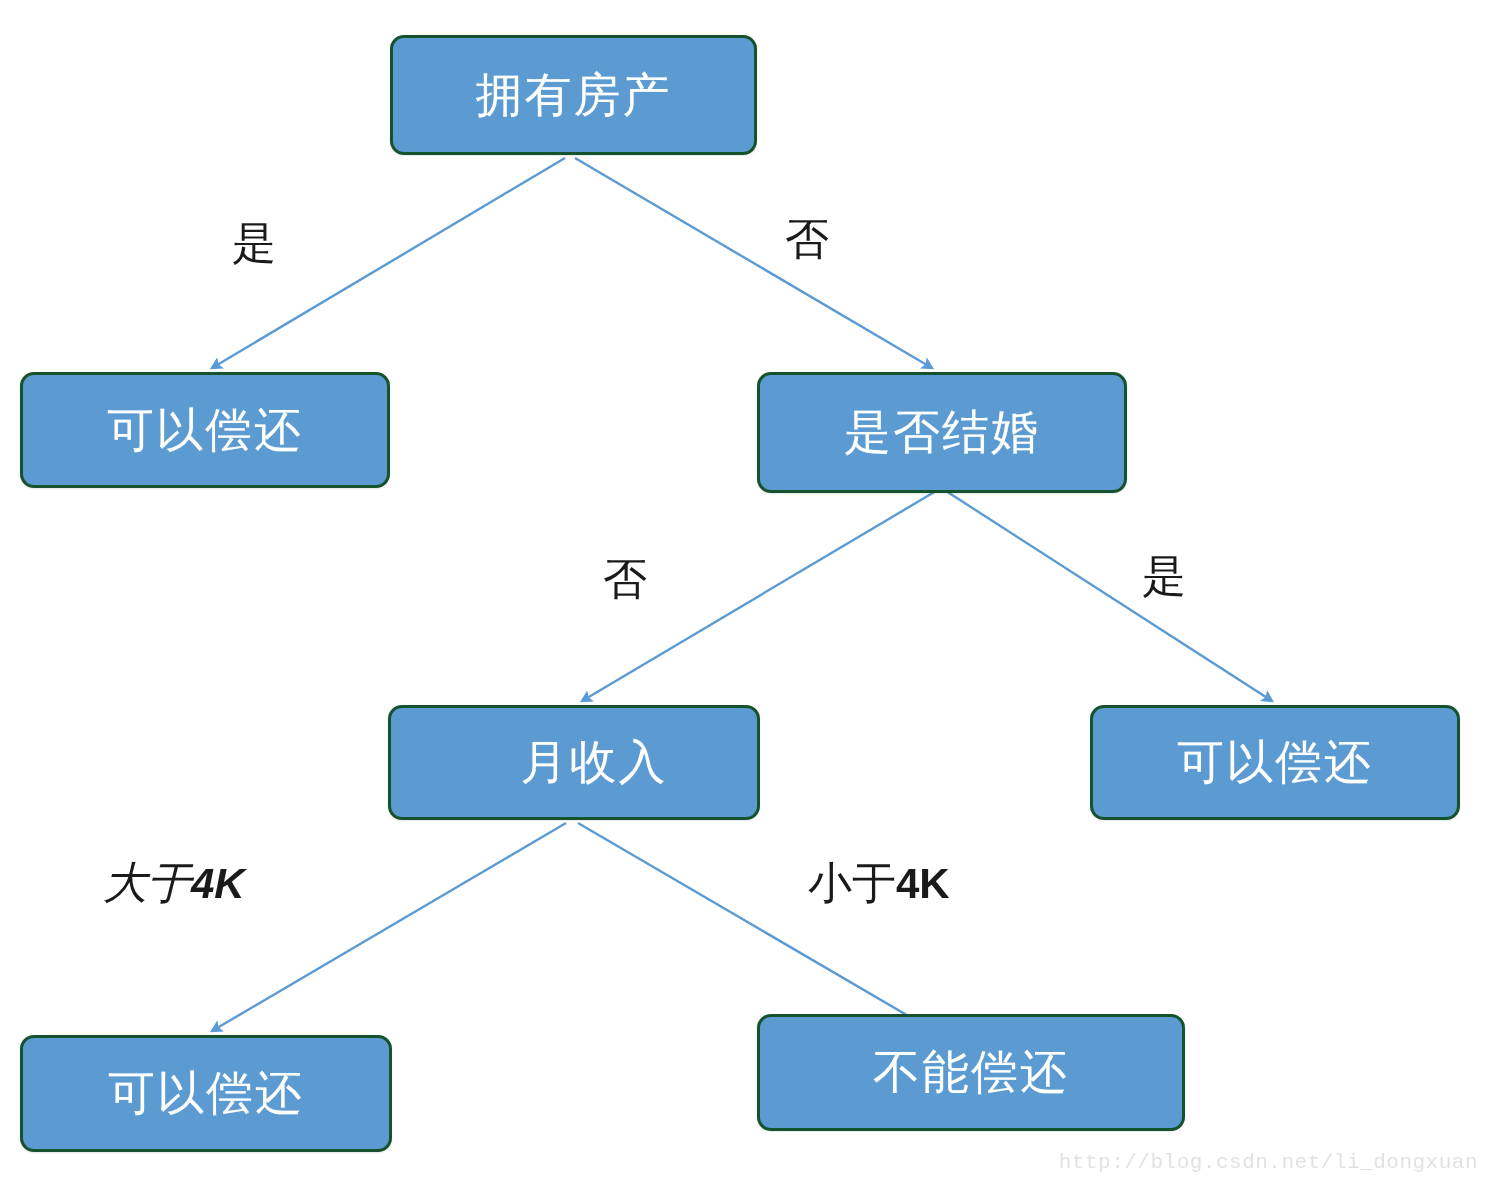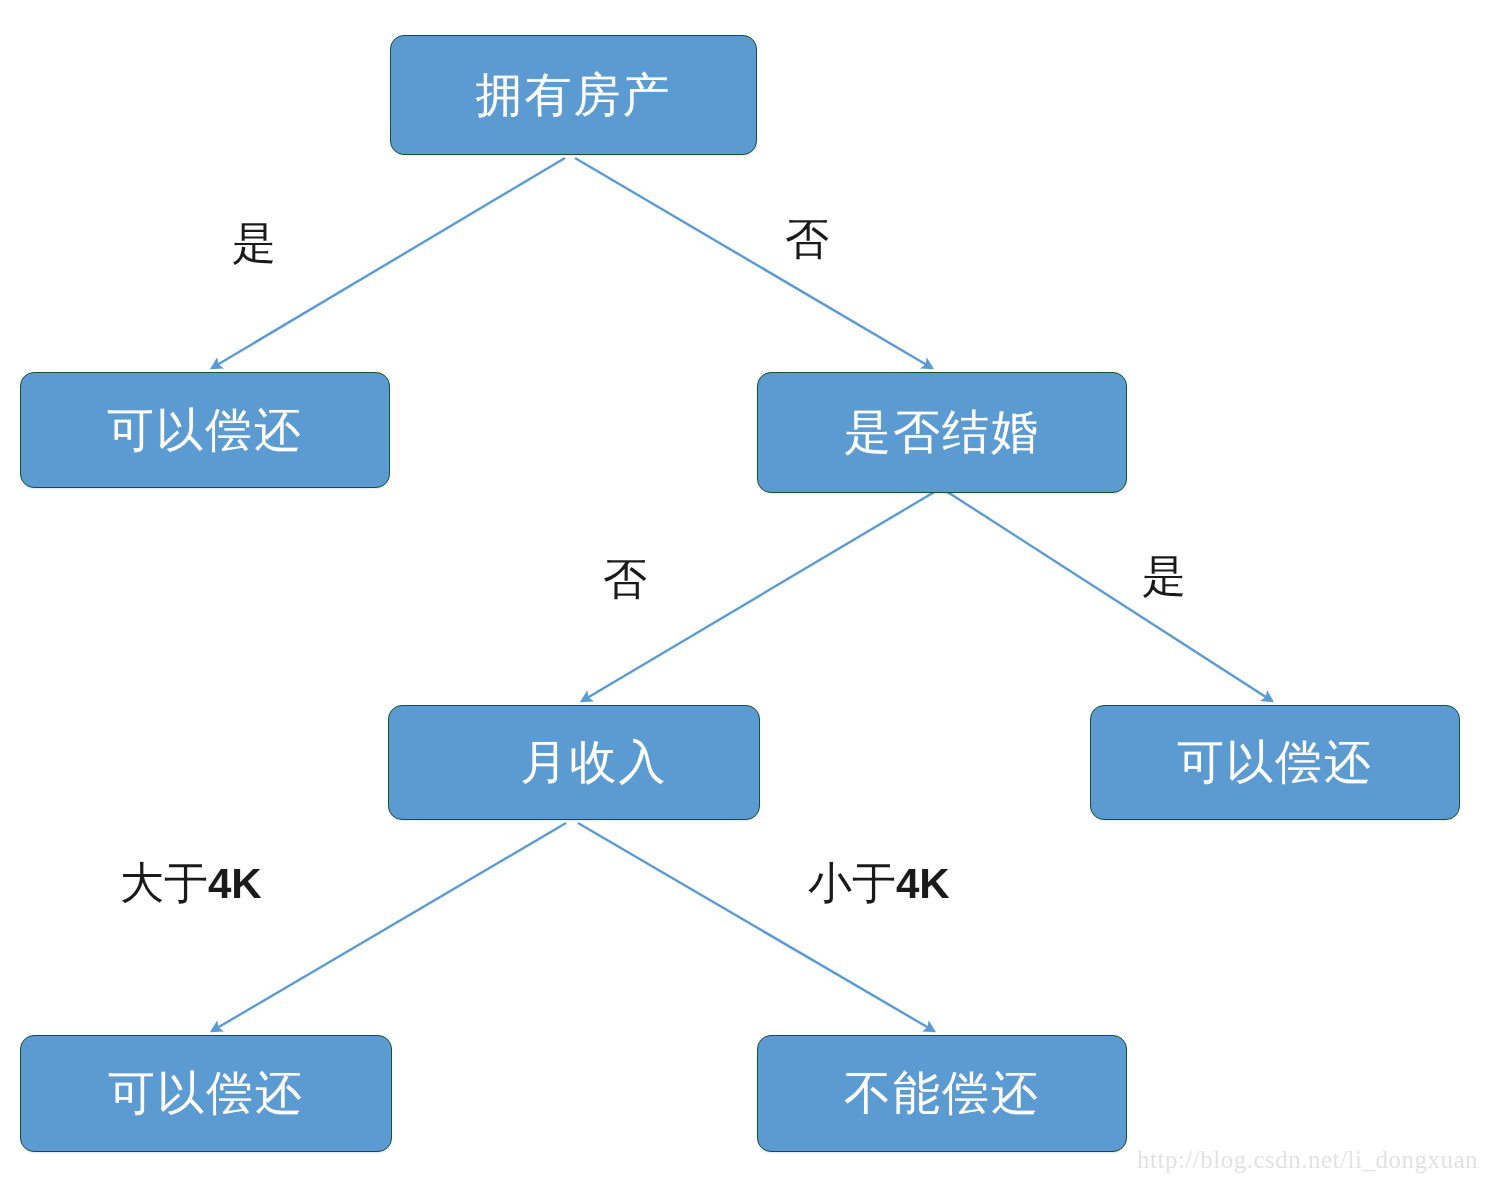--- a/index.html
+++ b/index.html
@@ -23,21 +23,21 @@
     left: 0;
     top: 0;
     width: 1486px;
     height: 1184px;
     pointer-events: none;
   }
   .node {
     position: absolute;
     box-sizing: border-box;
     background: #5b9bd1;
-    border: 1px solid #14532d;
+    border: 3px solid #14532d;
     border-radius: 14px;
     color: #ffffff;
     display: flex;
     align-items: center;
     justify-content: center;
     text-align: left;
     font-family: "Liberation Serif", "DejaVu Serif", serif;
     font-size: 47px;
     line-height: 1;
     letter-spacing: 2px;
@@ -57,22 +57,22 @@
   .edge-label .num {
     font-family: "Liberation Sans", "DejaVu Sans", sans-serif;
     font-weight: bold;
     font-size: 42px;
   }
   #watermark {
     position: absolute;
     right: 8px;
     bottom: 10px;
     color: #e2e2e2;
-    font-family: Liberation Serif, serif;
-    font-size: 25px;
+    font-family: Liberation Mono, monospace;
+    font-size: 21px;
     letter-spacing: 0.5px;
     white-space: nowrap;
     user-select: none;
   }
 </style>
 </head>
 <body>
 
 <div id="canvas">
 
@@ -103,25 +103,25 @@
   </div>
   <div class="node" style="left: 388px; top: 705px; width: 372px; height: 115px; padding-left: 40px;">
     <span>月收入</span>
   </div>
   <div class="node" style="left: 1090px; top: 705px; width: 370px; height: 115px;">
     <span>可以偿还</span>
   </div>
   <div class="node" style="left: 20px; top: 1035px; width: 372px; height: 117px;">
     <span>可以偿还</span>
   </div>
-  <div class="node" style="left: 757px; top: 1035px; width: 370px; height: 117px;">
+  <div class="node" style="left: 757px; top: 1014px; width: 428px; height: 117px;">
     <span>不能偿还</span>
   </div>
 
   <div class="edge-label" style="left: 232px; top: 222px;">是</div>
   <div class="edge-label" style="left: 785px; top: 218px;">否</div>
   <div class="edge-label" style="left: 603px; top: 558px;">否</div>
   <div class="edge-label" style="left: 1142px; top: 555px;">是</div>
-  <div class="edge-label" style="left: 120px; top: 862px;">大于<span class="num">4K</span></div>
+  <div class="edge-label" style="left: 103px; top: 862px; font-style: italic;">大于<span class="num">4K</span></div>
   <div class="edge-label" style="left: 760px; top: 862px; margin-left: 48px;">小于<span class="num">4K</span></div>
 
   <div id="watermark">http://blog.csdn.net/li_dongxuan</div>
 </div>
 
 </body></html>

